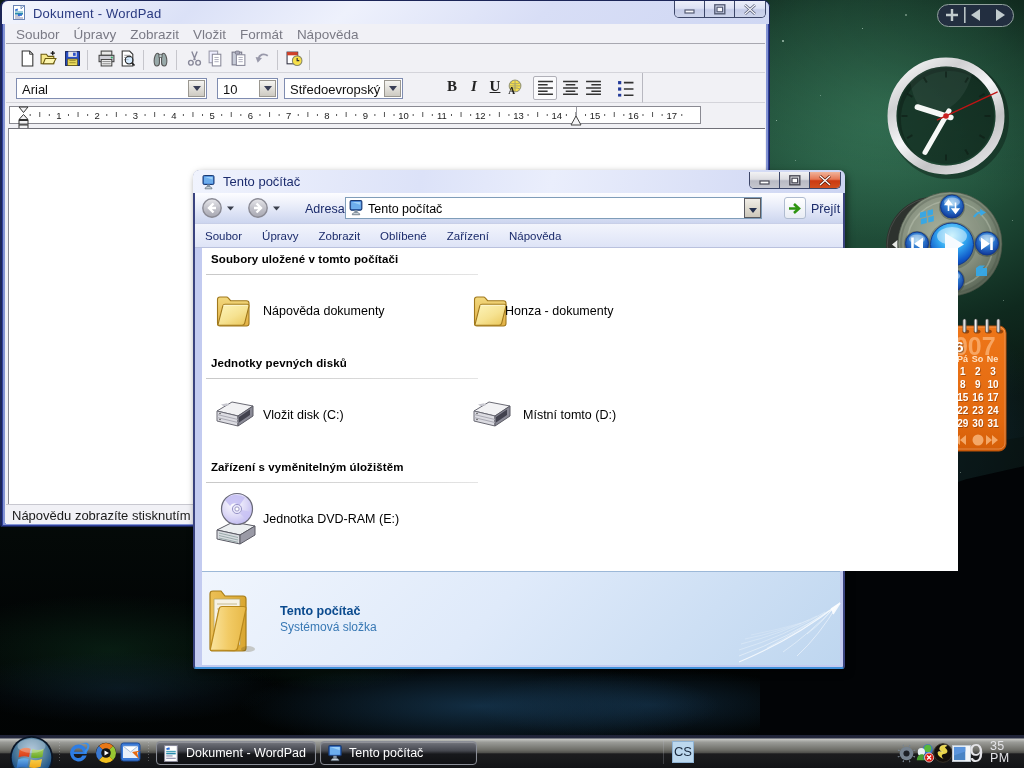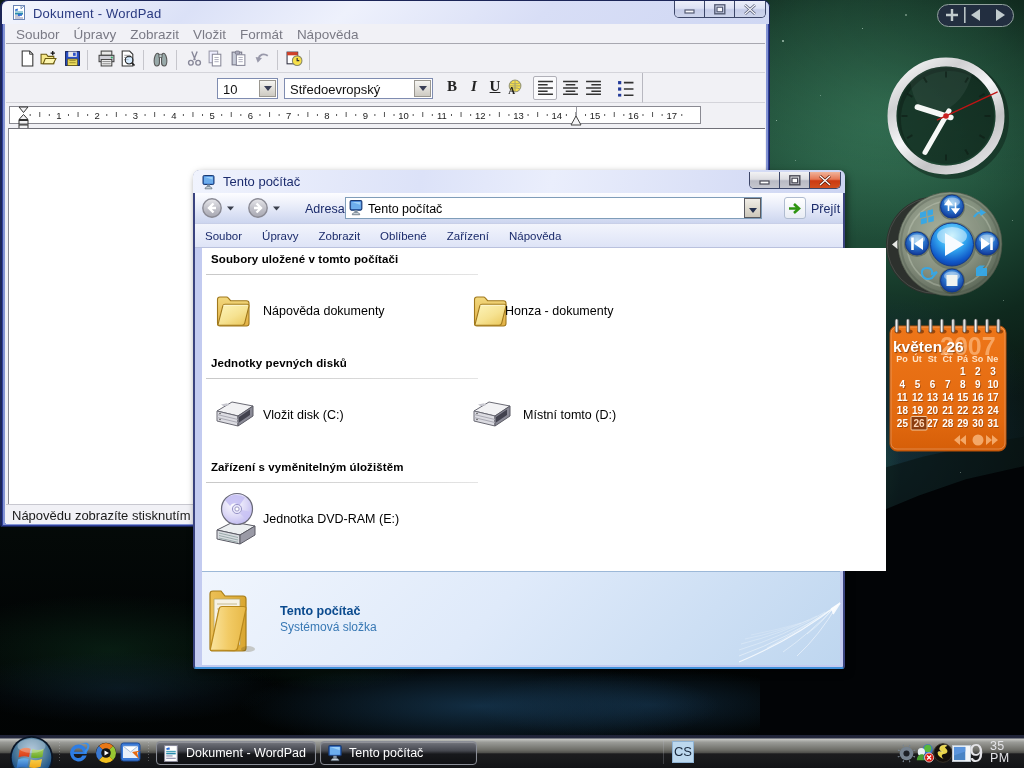--- a/index.html
+++ b/index.html
@@ -62,21 +62,21 @@
 #exp{left:193px;top:170px;width:652px;height:499px;background:#c3cbf0;border:2px solid #3a437f;border-bottom:2px solid #4090d8;padding:0;z-index:3;border-radius:7px 7px 3px 3px;box-shadow:2px 3px 7px rgba(0,0,0,.5)}
 #exp-title{position:absolute;left:-2px;top:-2px;width:652px;height:23px;border-radius:6px 6px 0 0;
 background:linear-gradient(100deg,#f0f3fd 0%,#dce2f8 35%,#eaeefc 55%,#ccd4f2 100%)}
 #exp-title .ttl{position:absolute;left:30px;top:4px;font-size:13px;color:#1c2c6e}
 #exp-btns{right:2px;top:0px}
 #exp-btns .tbtn{background:linear-gradient(180deg,#f2f2f4 0%,#dddde2 45%,#b9bac4 55%,#c6c7cf 100%)}
 #exp-btns .tbtn.cl{background:linear-gradient(180deg,#f0b49a 0%,#e67754 45%,#cc3a12 55%,#d24f1e 100%)}
 #exp-addr{position:absolute;left:0;top:21px;width:648px;height:31px;background:linear-gradient(180deg,#fdfdff 0%,#e8ecf9 45%,#ccd5ef 100%);border-bottom:1px solid #c8cfe8}
 #exp-menu{left:0;top:52px;width:648px;height:24px;background:linear-gradient(180deg,#f2f4fc,#dee4f7);border-bottom:1px solid #b9c1de;color:#1b2b6b;padding-top:6px;font-size:11.5px}
 #exp-menu span{padding:0 10px 0 10px}
-#exp-body{position:absolute;left:7px;top:76px;width:684px;height:323px;background:#fff;overflow:hidden}
+#exp-body{position:absolute;left:7px;top:76px;width:756px;height:323px;background:#fff;overflow:hidden}
 #exp-foot{position:absolute;left:7px;top:399px;width:638px;height:94px;background:linear-gradient(135deg,#f0f5fd 0%,#dfeafa 45%,#bed6ef 100%);border-top:1px solid #9cb8d8}
 .ghead{position:absolute;font-size:11.5px;font-weight:bold;color:#000;letter-spacing:.1px}
 .gline{position:absolute;height:1px;background:linear-gradient(90deg,#c8c8c8,#e4e4e4)}
 .ilabel{position:absolute;font-size:12.5px;color:#000;white-space:nowrap}
 
 #tb{position:absolute;left:0;top:735px;width:1024px;height:33px;z-index:10;
 background:linear-gradient(180deg,#1e2236 0%,#23273c 8%,#c2c3bf 13%,#9a9b97 22%,#6e6e68 45%,#4e4e4a 54%,#1c1c1e 57%,#191a1c 72%,#121316 100%)}
 .taskbtn{position:absolute;top:741px;height:24px;border:1px solid #8a8d96;border-radius:4px;z-index:11;
 background:linear-gradient(180deg,#72747c 0%,#45474f 40%,#17181c 55%,#101114 100%);color:#fff;font-size:12.5px;display:flex;align-items:center;box-shadow:inset 0 1px 1px rgba(255,255,255,.25)}
 .taskbtn .ic{margin:0 6px 0 6px}
@@ -445,25 +445,29 @@
           <circle cx="10.5" cy="10" r="4.5" fill="#f8e048" stroke="#886"></circle>
           <path d="M10.5 7.5v2.5h2" stroke="#333" stroke-width="1.1" fill="none"></path>
         </svg>
       <div class="tsep" style="left:81px"></div>
       <div class="tsep" style="left:137px"></div>
       <div class="tsep" style="left:170px"></div>
       <div class="tsep" style="left:271px"></div>
       <div class="tsep" style="left:303px"></div>
     </div>
     <div class="abs" id="wpad-fmt">
+      <div class="combo" style="left:10px;top:5px;width:191px">
+          <span class="cv">Arial</span>
+          <span class="cb"></span>
+        </div>
       <div class="combo" style="left:211px;top:5px;width:61px">
           <span class="cv">10</span>
           <span class="cb"></span>
         </div>
-      <div class="combo" style="left:278px;top:5px;width:149px">
+      <div class="combo" style="left:278px;top:5px;width:119px">
           <span class="cv">Středoevropský</span>
           <span class="cb"></span>
         </div>
       <div class="abs" style="left:436px;top:5px;width:20px;height:20px;font-family:'Liberation Serif',serif;font-weight:bold;font-size:15px;color:#222;text-align:center">B</div>
       <div class="abs" style="left:458px;top:5px;width:20px;height:20px;font-family:'Liberation Serif',serif;font-style:italic;font-weight:bold;font-size:15px;color:#222;text-align:center">I</div>
       <div class="abs" style="left:479px;top:5px;width:20px;height:20px;font-family:'Liberation Serif',serif;font-weight:bold;font-size:15px;color:#222;text-align:center;text-decoration:underline">U</div>
       <svg class="ticon" style="left:500px;top:6px" viewBox="0 0 16 16">
           <circle cx="8.5" cy="6.5" r="5.5" fill="#f8e048" stroke="#997"></circle>
           <path d="M4 3.5C6 5 11 5 13 3.5M4 9.5C6 8 11 8 13 9.5M8.5 1v11M3 6.5h11" stroke="#997" stroke-width=".8" fill="none"></path>
           <text x="2" y="14" font-size="9" font-weight="bold" fill="#222" font-family="Liberation Serif">A</text>

